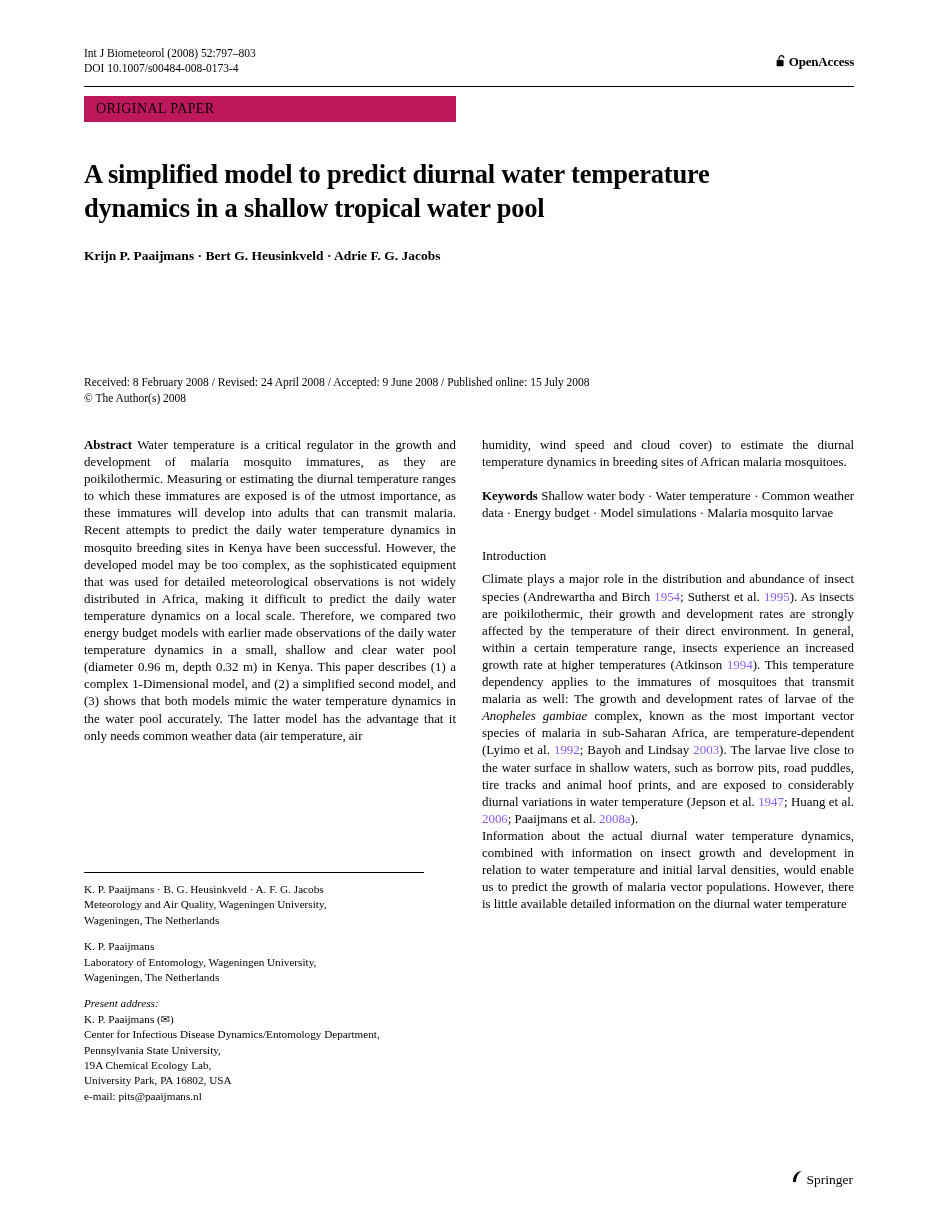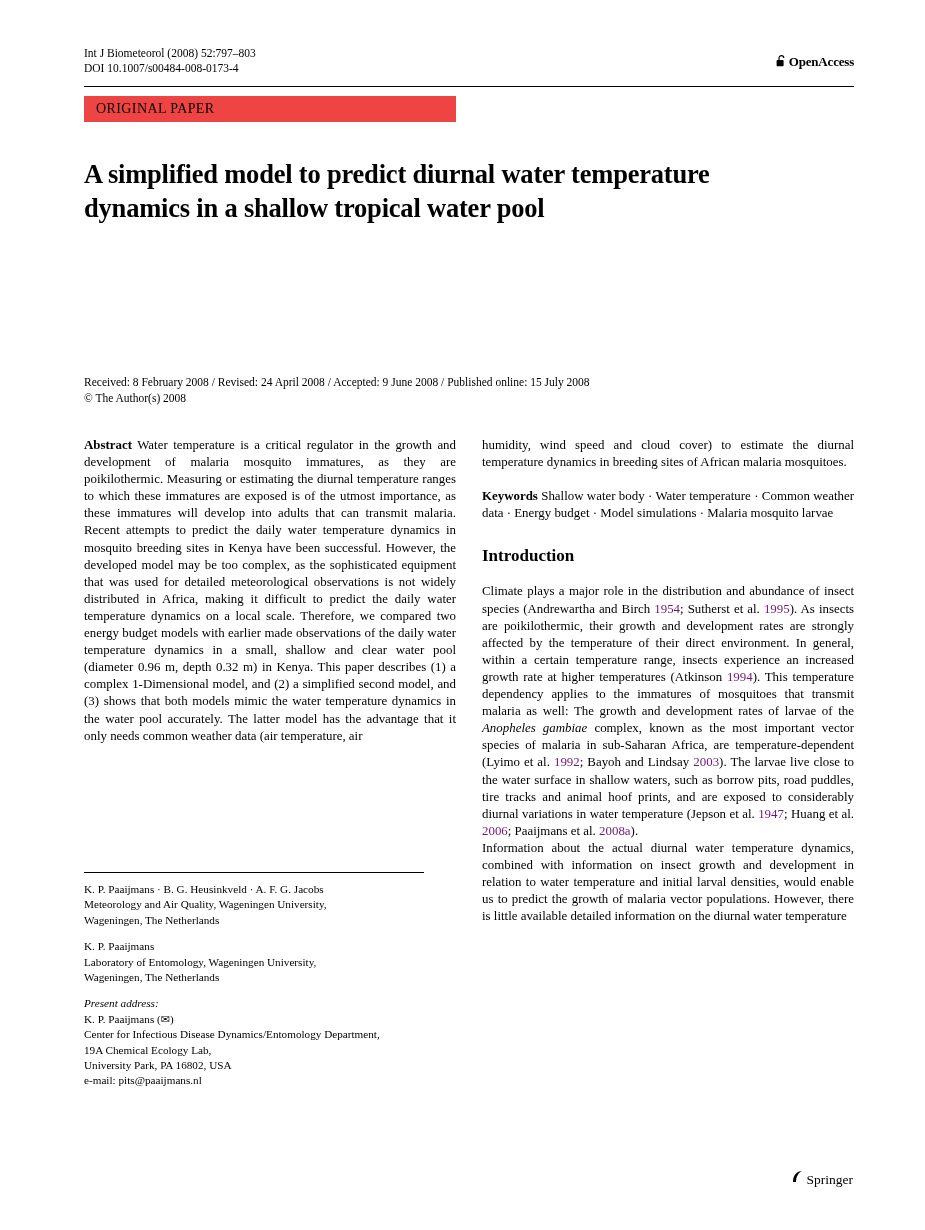--- a/index.html
+++ b/index.html
@@ -56,21 +56,21 @@
     height: 1px;
     background: #000;
   }
   
   .paper-type-bar {
     position: absolute;
     left: 78px;
     top: 96px;
     width: 372px;
     height: 26px;
-    background: #ef4444;
+    background: #be185d;
   }
   .paper-type-bar span {
     position: absolute;
     left: 12px;
     top: 5px;
     font-size: 14px;
     letter-spacing: 0.4px;
   }
   
   .title {
@@ -113,25 +113,25 @@
   .col-right { left: 476px; }
 
   .col p {
     margin: 0 0 0 0;
     text-indent: 0;
   }
   .para-indent { text-indent: 12px; }
   .gap { height: 17px; }
   .bold { font-weight: bold; }
   .ital { font-style: italic; }
-  .lnk { color: #701a75; margin-top: 11px; }
+  .lnk { color: #8b5cf6; margin-top: 11px; }
   .sec-head {
-    font-weight: bold;
-    font-size: 17px;
-    margin-bottom: 19px;
+    font-weight: normal;
+    font-size: 13px;
+    margin-bottom: 7px;
   }
   
   .affil-rule {
     position: absolute;
     left: 78px;
     top: 872px;
     width: 340px;
     height: 1px;
     background: #000;
   }
@@ -180,20 +180,21 @@
     <div style="clear:both"></div>
   </div>
   <div class="header-rule"></div>
 
   <div class="paper-type-bar">
     <span>ORIGINAL PAPER</span>
   </div>
 
   <div class="title">A simplified model to predict diurnal water temperature dynamics in a shallow tropical water pool</div>
 
+  <div class="authors">Krijn P. Paaijmans · Bert G. Heusinkveld · Adrie F. G. Jacobs</div>
 
   <div class="dates">
     <div>Received: 8 February 2008 / Revised: 24 April 2008 / Accepted: 9 June 2008 / Published online: 15 July 2008</div>
     <div>© The Author(s) 2008</div>
   </div>
 
   <div class="col col-left">
     <p><span class="bold">Abstract</span> <span>Water temperature is a critical regulator in the growth and development of malaria mosquito immatures, as they are poikilothermic. Measuring or estimating the diurnal temperature ranges to which these immatures are exposed is of the utmost importance, as these immatures will develop into adults that can transmit malaria. Recent attempts to predict the daily water temperature dynamics in mosquito breeding sites in Kenya have been successful. However, the developed model may be too complex, as the sophisticated equipment that was used for detailed meteorological observations is not widely distributed in Africa, making it difficult to predict the daily water temperature dynamics on a local scale. Therefore, we compared two energy budget models with earlier made observations of the daily water temperature dynamics in a small, shallow and clear water pool (diameter 0.96 m, depth 0.32 m) in Kenya. This paper describes (1) a complex 1-Dimensional model, and (2) a simplified second model, and (3) shows that both models mimic the water temperature dynamics in the water pool accurately. The latter model has the advantage that it only needs common weather data (air temperature, air</span></p>
   </div>
 
@@ -216,20 +217,21 @@
     </div>
     <div class="blk">
       <div>K. P. Paaijmans</div>
       <div>Laboratory of Entomology, Wageningen University,</div>
       <div>Wageningen, The Netherlands</div>
     </div>
     <div class="blk">
       <div class="ital">Present address:</div>
       <div><span>K. P. Paaijmans</span> <span class="env-glyph">(✉)</span></div>
       <div>Center for Infectious Disease Dynamics/Entomology Department,</div>
+      <div>Pennsylvania State University,</div>
       <div>19A Chemical Ecology Lab,</div>
       <div>University Park, PA 16802, USA</div>
       <div>e-mail: pits@paaijmans.nl</div>
     </div>
   </div>
 
   <div class="springer">
     <span class="logo">
       <svg width="13" height="14" viewBox="0 0 13 14">
         <path d="M2 12 C2 5, 6 1, 11 1 C7 3, 5 7, 5 12 Z" fill="#000"></path>

